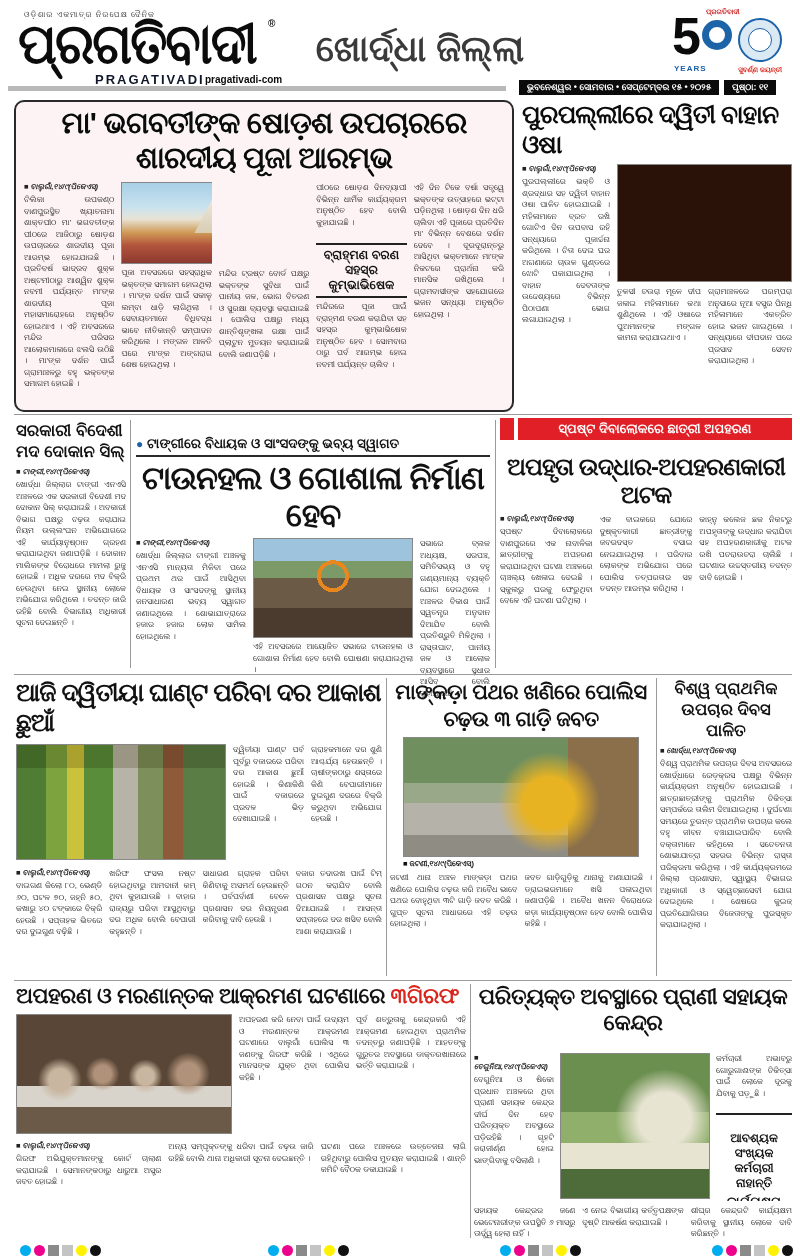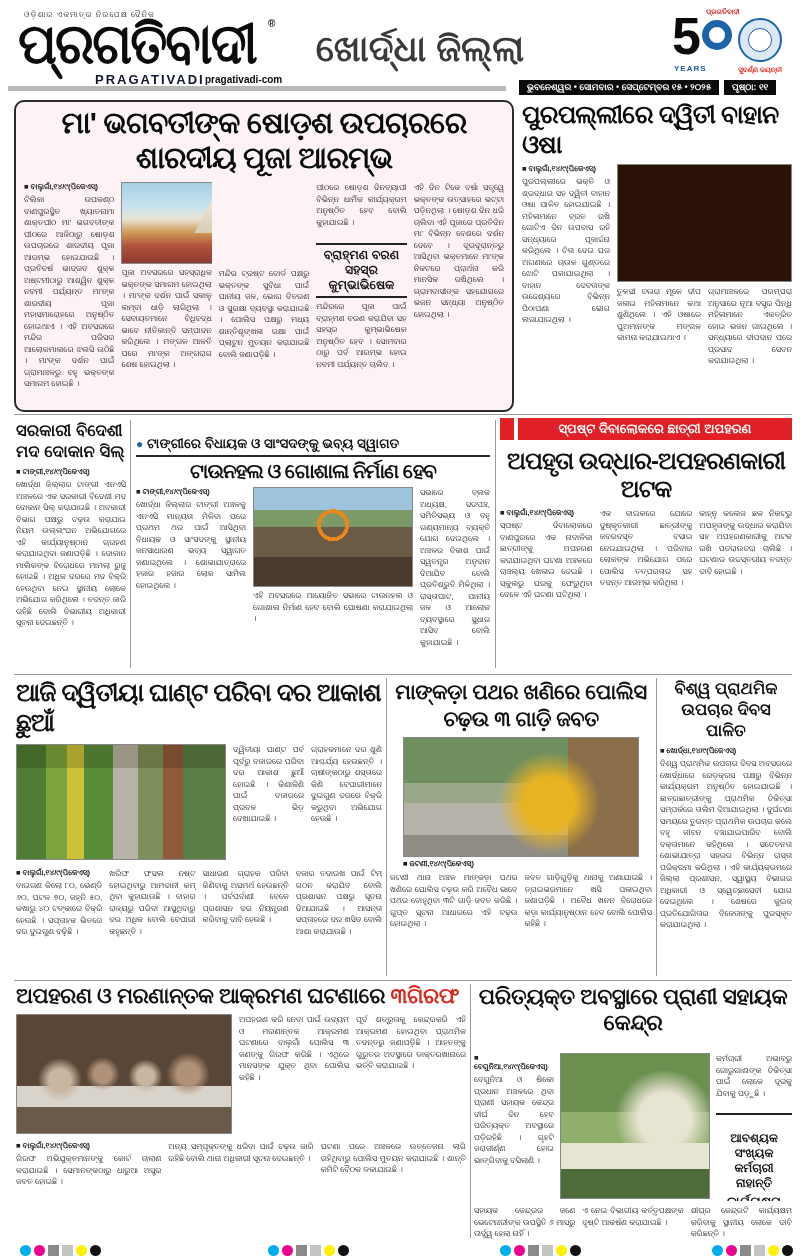--- a/index.html
+++ b/index.html
@@ -22,21 +22,21 @@
   .anniv .brand { position:absolute; left:34px; top:0; font-size:7px; color:#c22; font-weight:bold; }
   .anniv .years { position:absolute; left:2px; top:56px; font-size:8px; color:#1c63a8; font-weight:bold; letter-spacing:1px; }
   .anniv .emblem { position:absolute; right:0; top:10px; width:44px; height:44px; border:2px solid #1c63a8; border-radius:50%; background:#dbe9f5; }
   .anniv .emblem-inner { position:absolute; right:10px; top:20px; width:24px; height:24px; border:1px solid #1c63a8; border-radius:50%; background:#fff; }
   .anniv .sub { position:absolute; right:0; top:58px; font-size:7px; color:#d9251c; font-weight:bold; }
   .head-rule { position:absolute; left:8px; top:86px; width:498px; height:5px; background:#b9b9b9; }
   .date-strip { position:absolute; left:519px; top:80px; height:15px; padding:2px 8px; background:#0b0b0b; color:#fff; font-size:9px; font-weight:bold; }
   .page-box { position:absolute; left:724px; top:80px; height:15px; padding:2px 8px; background:#0b0b0b; color:#fff; font-size:9px; font-weight:bold; }
 
   
-  .byline { font-size:7.5px; font-weight:bold; color:#222; margin-bottom:2px; }
+  .byline { font-size:7.5px; font-weight:bold; color:#222; margin-bottom:2px;font-style:italic; }
   .body-txt { font-size:8px; line-height:11.5px; text-align:justify; color:#1c1c1c; overflow:hidden; }
   .cols { display:flex; gap:7px; }
   .cols > div { flex:1; overflow:hidden; }
   .vrule { position:absolute; width:1px; background:#9a9a9a; }
   .hrule { position:absolute; height:1px; background:#9a9a9a; }
   .photo { position:relative; overflow:hidden; border:1px solid #888; }
   .caption { font-size:7.5px; font-weight:bold; margin-top:2px; color:#111; }
 
   
   #main-art { position:absolute; left:14px; top:100px; width:500px; height:312px;
@@ -66,32 +66,32 @@
   #osha-right .cols { height:142px; }
 
   
   #liquor-art { position:absolute; left:16px; top:420px; width:110px; height:248px; }
   #liquor-art .headline { font-size:16.5px; font-weight:bold; line-height:21px; margin-bottom:5px; }
   #liquor-art .body-txt { height:180px; }
 
   #townhall-art { position:absolute; left:136px; top:436px; width:354px; height:252px; }
   #townhall-art .kicker { font-size:13.5px; font-weight:bold; padding-bottom:3px; border-bottom:2px solid #2a2a2a; margin-bottom:3px; }
   #townhall-art .kicker .dot { color:#1c63a8; font-size:12px; }
-  #townhall-art .headline { font-size:20px; font-weight:bold; text-align:center; letter-spacing:-1px; margin:2px 0 4px; }
+  #townhall-art .headline { font-size:32px; font-weight:bold; text-align:center; letter-spacing:-1px; margin:2px 0 4px; }
   #townhall-body { display:flex; gap:7px; height:186px; }
   #th-colA { width:110px; overflow:hidden; }
   #th-center { width:160px; }
   #th-colC { flex:1; overflow:hidden; }
   .ph-crowd { width:100%; height:100px; margin-bottom:3px;
     background:radial-gradient(circle at 50% 38%,transparent 0 12px,#e8871e 12px 16px,transparent 16px),
                linear-gradient(180deg,#9dc3dd 0 22%,#7b9a68 22% 40%,#6b5a46 40% 70%,#4a3b2e 70% 100%); }
   #th-center .body-txt { height:80px; }
 
   #abduct-art { position:absolute; left:500px; top:418px; width:292px; height:252px; }
-  #abduct-art .kicker-wrap { display:flex; align-items:stretch; gap:4px; margin-bottom:7px;border-radius:6px; }
+  #abduct-art .kicker-wrap { display:flex; align-items:stretch; gap:4px; margin-bottom:13px;border-radius:6px; }
   #abduct-art .red-sq { width:14px; background:#e01f26; }
   #abduct-art .kicker { flex:1; background:#e01f26; color:#fff; font-size:13px; font-weight:bold; text-align:center; padding:3px 0; }
   #abduct-art .headline { font-size:24px; font-weight:bold; text-align:center; letter-spacing:-1px; margin-bottom:5px; }
   #abduct-art .cols { height:178px; }
 
   
   #veg-art { position:absolute; left:16px; top:678px; width:366px; height:298px; }
   #veg-art .headline { font-size:25px; font-weight:bold; letter-spacing:-1px; margin-bottom:6px; }
   #veg-top { display:flex; gap:7px; height:118px; margin-bottom:6px; }
   .ph-veg { width:210px; height:116px;

